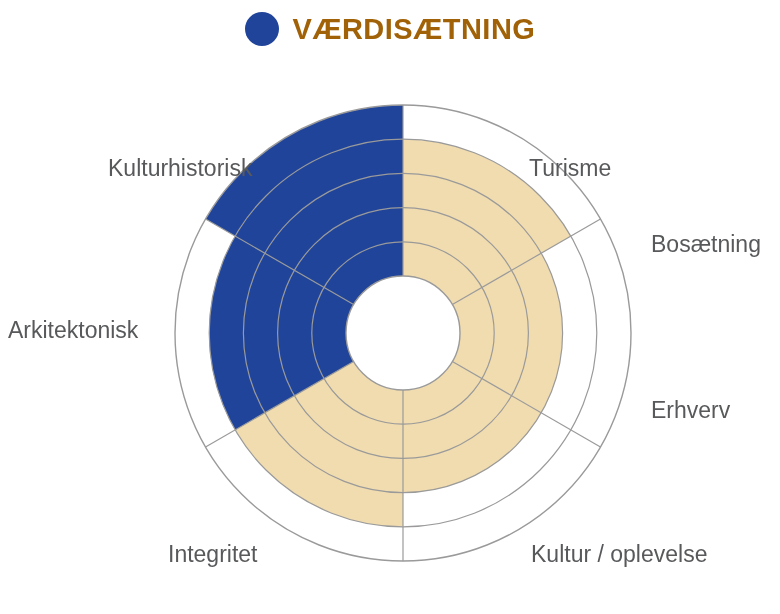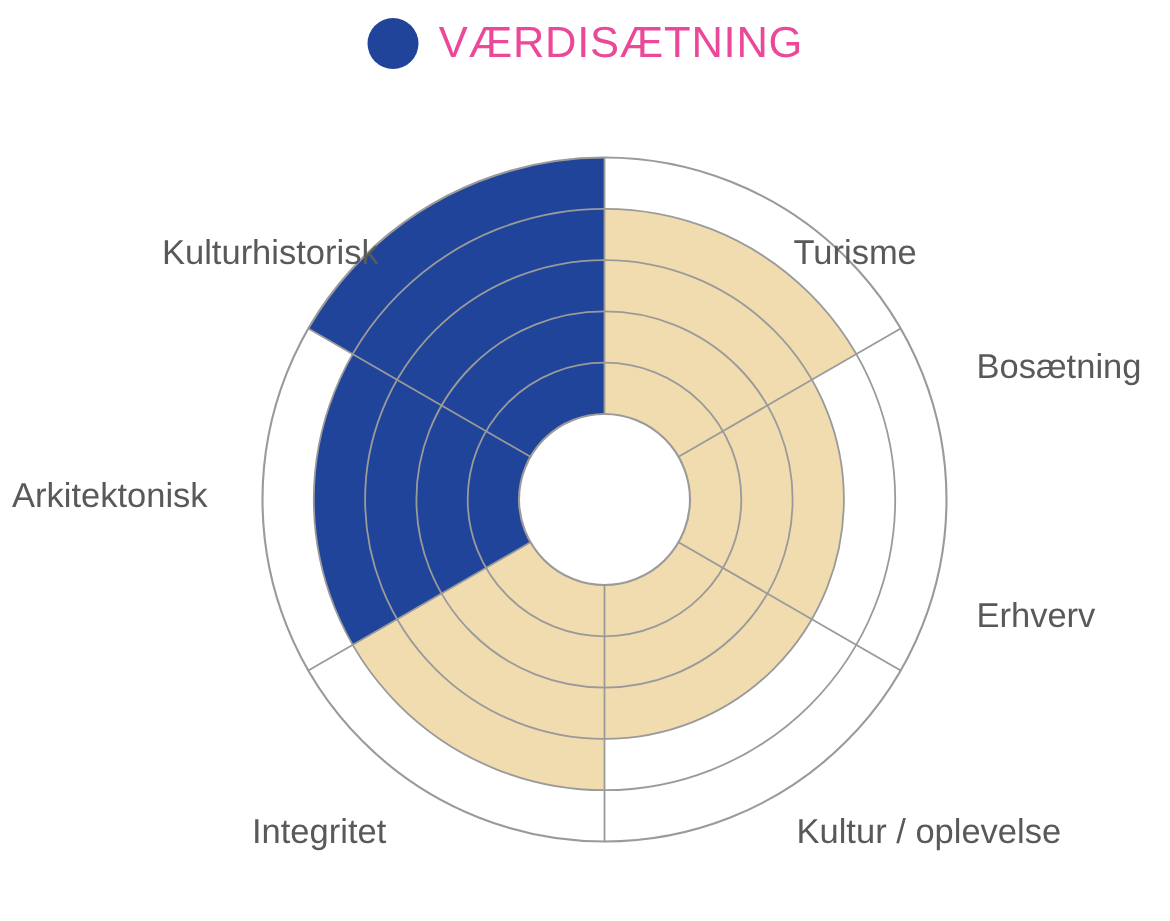--- a/index.html
+++ b/index.html
@@ -40,23 +40,23 @@
   }
   .legend-swatch {
     width: 34px;
     height: 34px;
     border-radius: 50%;
     flex: none;
   }
   .legend-label {
     font-size: 29px;
     letter-spacing: 0.5px;
-    color: #ec4899;
+    color: #a16207;
     white-space: nowrap;
-    font-weight: 400;
+    font-weight: 700;
   }
 
   
   .chart-wrap {
     position: absolute;
     left: 0;
     top: 58px;
     width: 684px;
     height: 556px;
   }

